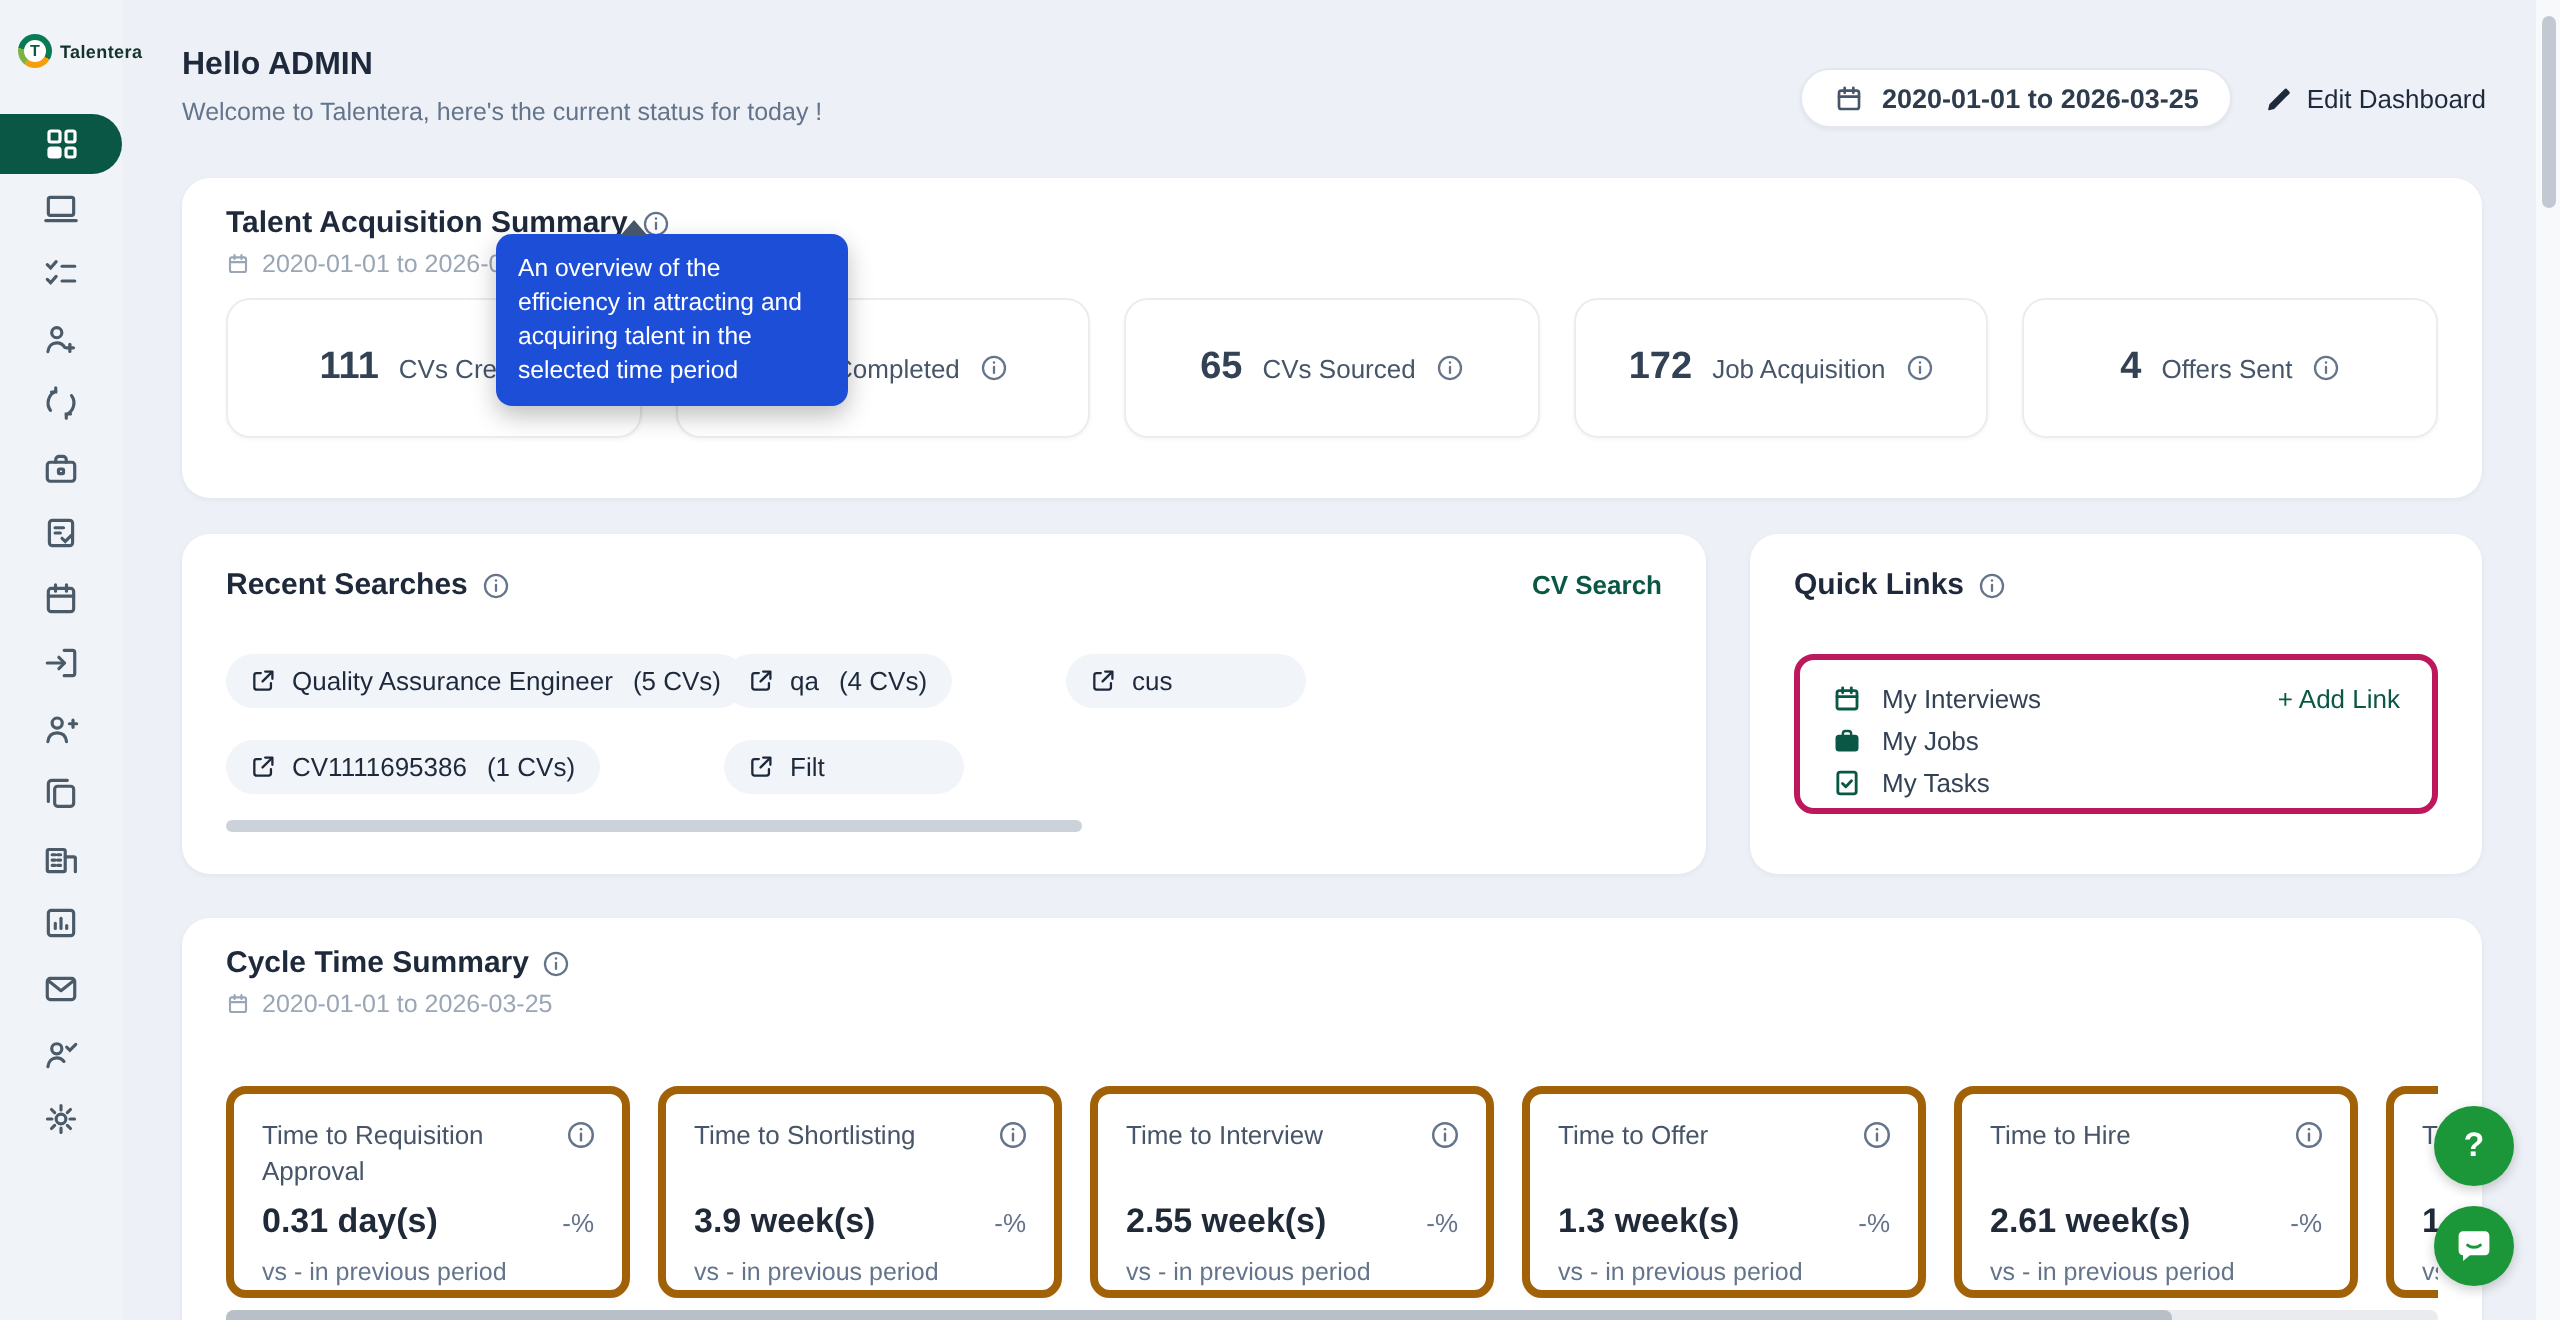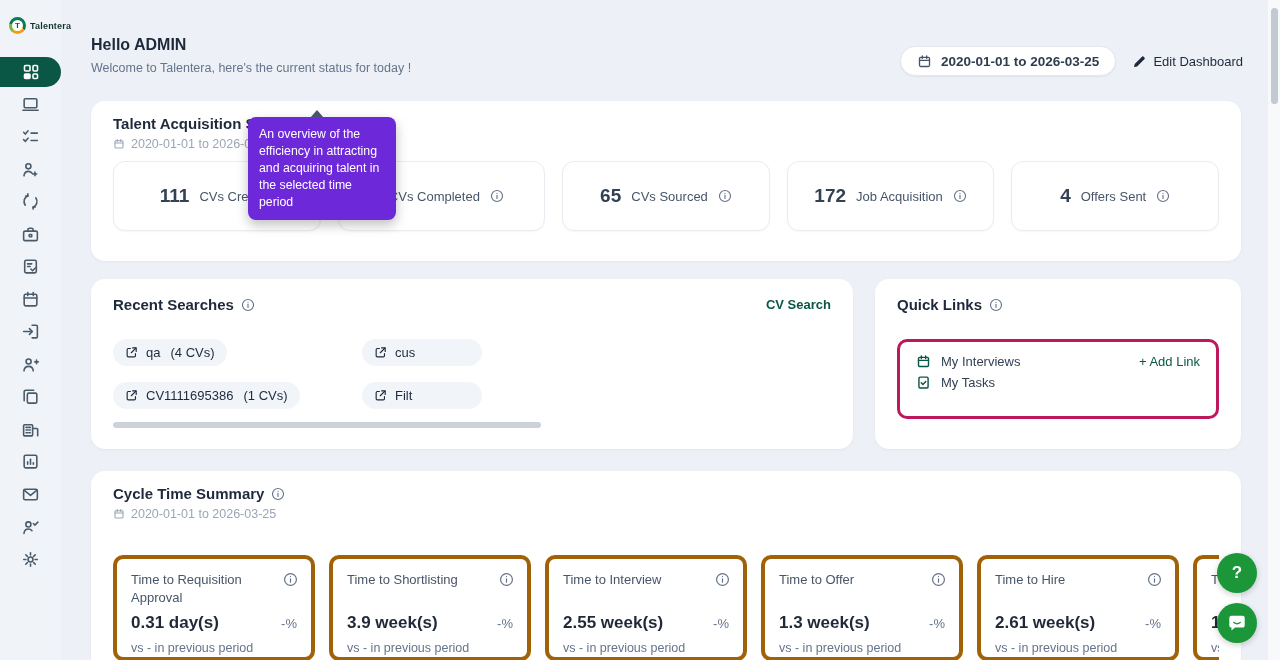--- a/index.html
+++ b/index.html
@@ -23,21 +23,21 @@
     font-size:8px; font-weight:bold; color:#0a5745; }
   .logo-text { font-size:9px; font-weight:bold; color:#14342b; letter-spacing:.2px; }
   .nav-active { position:absolute; left:0; top:57px; width:61px; height:30px;
     background:#0a5745; border-radius:0 15px 15px 0;
     display:flex; align-items:center; justify-content:center; color:#fff; cursor:pointer; }
   .nav-list { position:absolute; left:0; top:88px; width:61px; list-style:none; }
   .nav-list li { height:32.5px; display:flex; align-items:center; justify-content:center;
     color:#4b5a68; cursor:pointer; }
 
   
-  .main { position:absolute; left:61px; top:16px; width:1219px; height:463px; }
+  .main { position:absolute; left:61px; top:4px; width:1219px; height:463px; }
   .greeting { position:absolute; left:30px; top:20px; }
   .greeting h1 { font-size:16px; font-weight:bold; color:#1e293b; }
   .greeting p { margin-top:7px; font-size:12.5px; color:#64748b; }
   .header-right { position:absolute; right:37px; top:30px; display:flex; align-items:center; gap:16px; }
   .date-pill { display:flex; align-items:center; gap:9px; background:#fff;
     border:1px solid #e3e8ee; border-radius:16px; height:30px; padding:0 16px;
     box-shadow:0 1px 2px rgba(16,24,40,.06); color:#475569; cursor:pointer; }
   .date-pill span { font-size:13.5px; font-weight:bold; color:#2f3c4e; }
   .edit-btn { display:flex; align-items:flex-end; gap:7px; font-size:13px; color:#1e293b; cursor:pointer; }
 
@@ -52,22 +52,22 @@
   
   .card-summary { left:30px; top:85px; width:1150px; height:160px; padding:14px 22px 0; }
   .stats-row { display:flex; gap:17px; margin-top:10px;align-items:center; }
   .stat-card { flex:1; height:70px; background:#fff; border:1px solid #e9edf2; border-radius:12px;
     box-shadow:0 1px 2px rgba(16,24,40,.04);
     display:flex; align-items:center; justify-content:center; gap:10px; }
   .stat-value { font-size:19px; font-weight:bold; color:#334155; }
   .stat-label { font-size:13px; color:#475569; }
 
   
-  .tooltip { position:absolute; left:248px; top:117px; width:148px; z-index:30;
-    background:#6d28d9; color:#fff; border-radius:8px; padding:9px 11px;
+  .tooltip { position:absolute; left:248px; top:117px; width:176px; z-index:30;
+    background:#1d4ed8; color:#fff; border-radius:8px; padding:9px 11px;
     font-size:12.3px; line-height:1.38; box-shadow:0 5px 12px rgba(0,0,0,.25); }
   .tooltip::before { content:""; position:absolute; top:-7px; left:62px;
     border-left:7px solid transparent; border-right:7px solid transparent;
     border-bottom:8px solid #47566a; }
 
   
   .card-recent { left:30px; top:263px; width:762px; height:170px; padding:17px 22px 0; overflow:hidden; }
   .recent-head { display:flex; align-items:center; justify-content:space-between; }
   .cv-search { font-size:13px; font-weight:bold; color:#0a5745; cursor:pointer; }
   .chip-grid { display:grid; grid-template-columns:249px 171px 254px auto; margin-top:26px; }
@@ -341,20 +341,29 @@
         <svg class="info" width="14" height="14" viewBox="0 0 16 16" fill="none" stroke="currentColor" stroke-width="1.3" stroke-linecap="round">
           <circle cx="8" cy="8" r="6.3"></circle>
             <path d="M8 7.3v3.5"></path>
             <circle cx="8" cy="4.9" r="0.7" fill="currentColor" stroke="none"></circle>
         </svg>
       </div>
       <span class="cv-search">CV Search</span>
     </div>
 
     <div class="chip-grid">
+      <div><span class="chip">
+        <svg width="13" height="13" viewBox="0 0 18 18" fill="none" stroke="currentColor" stroke-width="1.6" stroke-linecap="round" stroke-linejoin="round">
+              <path d="M7.5 3.5H4.6A1.6 1.6 0 0 0 3 5.1v8.3A1.6 1.6 0 0 0 4.6 15h8.3a1.6 1.6 0 0 0 1.6-1.6v-2.9"></path>
+              <path d="M10.5 2.5H15.5V7.5"></path>
+              <path d="M15 3L8.7 9.3"></path>
+            </svg>
+        <span>Quality Assurance Engineer</span>
+            <span class="cnt">(5 CVs)</span>
+          </span></div>
       <div><span class="chip">
         <svg width="13" height="13" viewBox="0 0 18 18" fill="none" stroke="currentColor" stroke-width="1.6" stroke-linecap="round" stroke-linejoin="round">
               <path d="M7.5 3.5H4.6A1.6 1.6 0 0 0 3 5.1v8.3A1.6 1.6 0 0 0 4.6 15h8.3a1.6 1.6 0 0 0 1.6-1.6v-2.9"></path>
               <path d="M10.5 2.5H15.5V7.5"></path>
               <path d="M15 3L8.7 9.3"></path>
             </svg>
         <span>qa</span>
             <span class="cnt">(4 CVs)</span>
           </span></div>
       <div><span class="chip clipped">
@@ -403,20 +412,27 @@
       <div class="ql-item">
         <svg class="qlic" width="15" height="15" viewBox="0 0 18 18" fill="none" stroke="currentColor" stroke-width="1.7" stroke-linecap="round">
           <rect x="3" y="4" width="12" height="11" rx="1.4"></rect>
             <path d="M3 7.6h12"></path>
             <path d="M6.4 2.3v3"></path>
             <path d="M11.6 2.3v3"></path>
         </svg>
         <span>My Interviews</span>
       </div>
       <div class="ql-item">
+        <svg class="qlic" width="15" height="15" viewBox="0 0 18 18" fill="currentColor" stroke="currentColor" stroke-width="1.4" stroke-linecap="round">
+          <rect x="2.8" y="6" width="12.4" height="8.6" rx="1.4"></rect>
+          <path fill="none" d="M6.5 5.8V4.6A1.6 1.6 0 0 1 8.1 3h1.8a1.6 1.6 0 0 1 1.6 1.6v1.2"></path>
+        </svg>
+        <span>My Jobs</span>
+      </div>
+      <div class="ql-item">
         <svg class="qlic" width="15" height="15" viewBox="0 0 18 18" fill="none" stroke="currentColor" stroke-width="1.7" stroke-linecap="round" stroke-linejoin="round">
           <rect x="3.5" y="2.5" width="11" height="13" rx="1.4"></rect>
             <path d="M6.3 9.3l2 2 3.4-3.6"></path>
         </svg>
         <span>My Tasks</span>
       </div>
       <div class="add-link">
         <span>+ Add Link</span>
       </div>
     </div>

